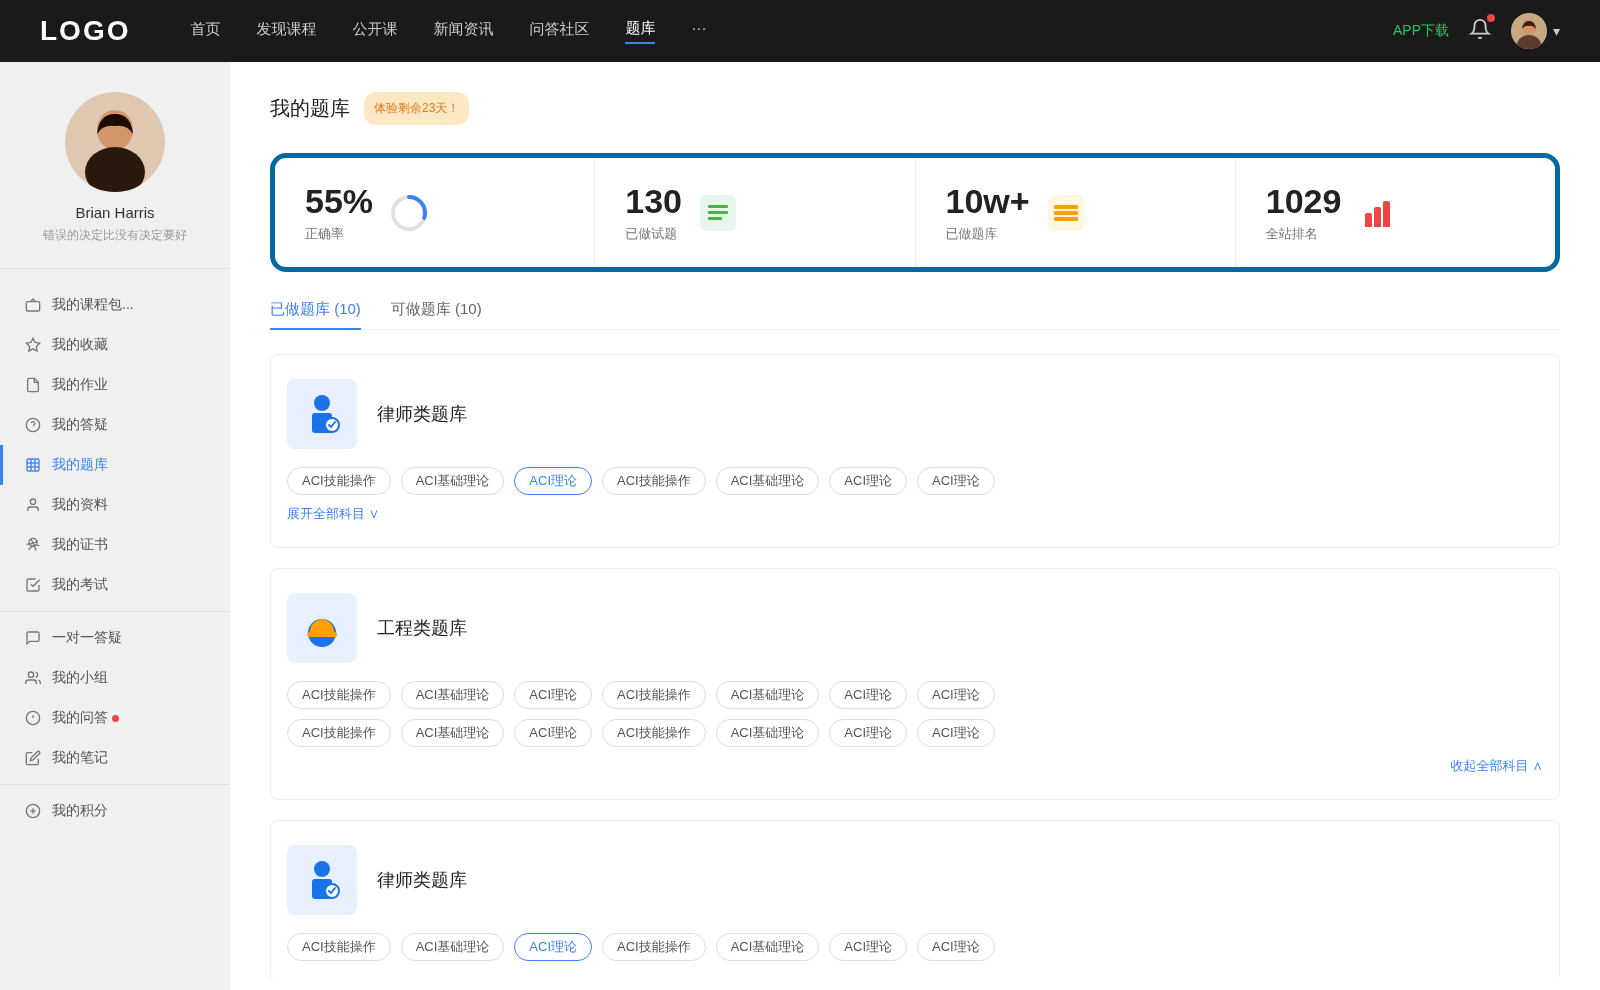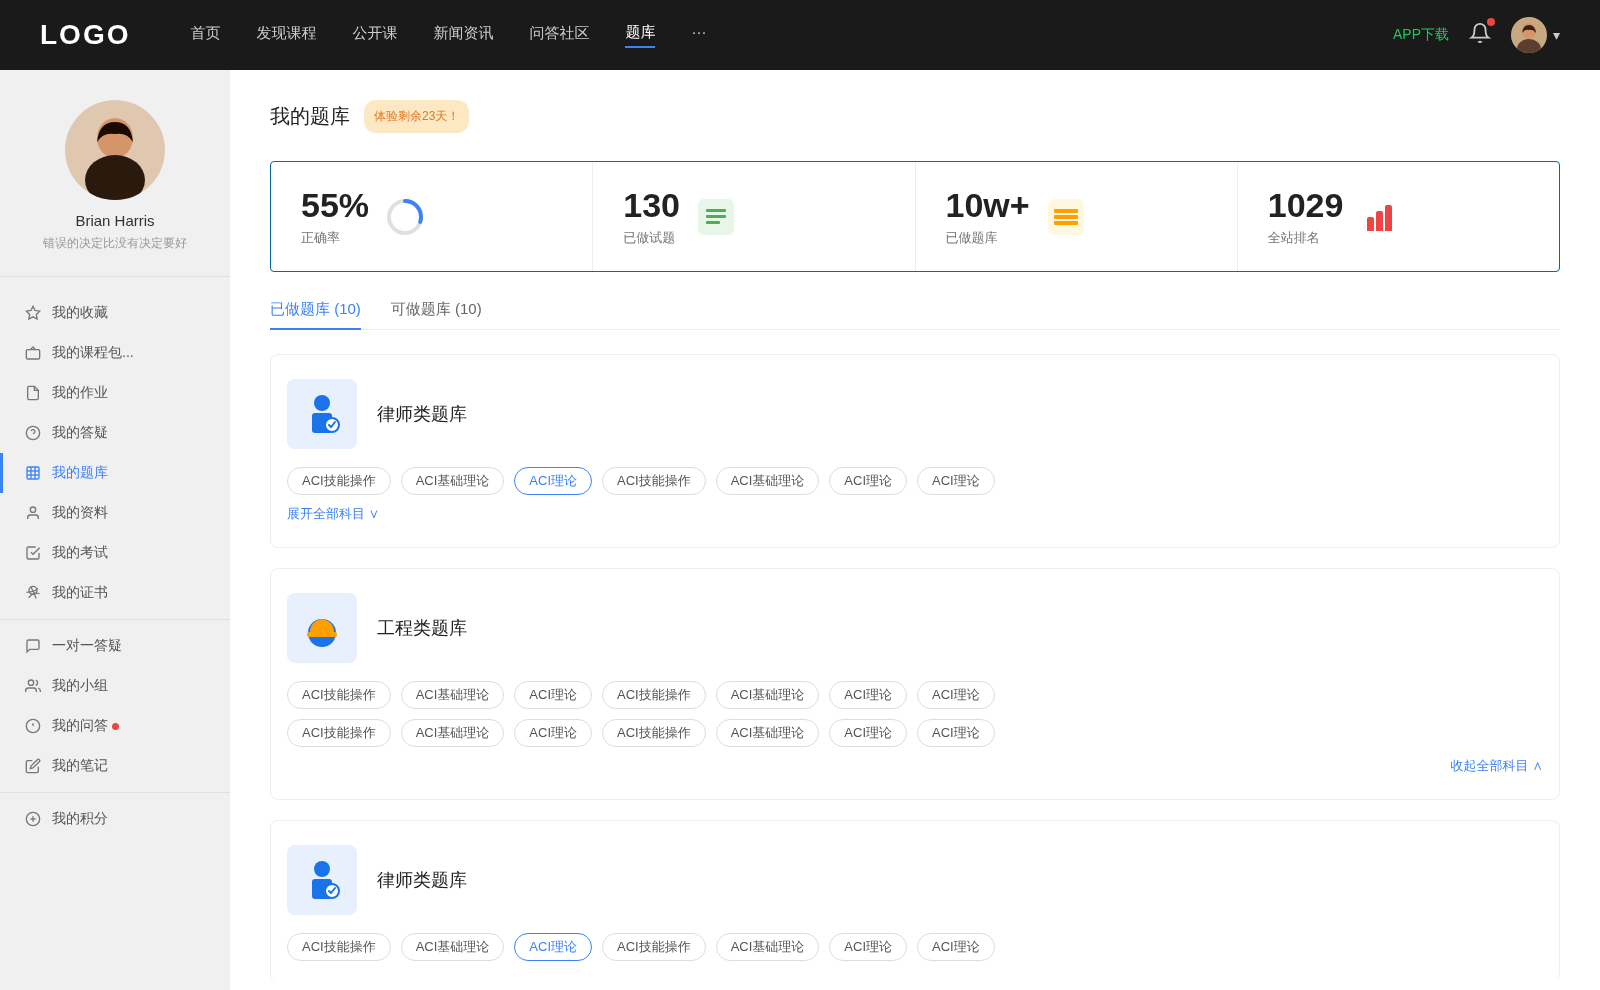--- a/index.html
+++ b/index.html
@@ -1,21 +1,21 @@
 <!DOCTYPE html>
 <html><head>
   <meta charset="utf-8">
   <style>
     * { box-sizing: border-box; margin: 0; padding: 0; }
     body { font-family: "PingFang SC", "Microsoft YaHei", Arial, sans-serif; background: #f5f5f5; color: #333; }
 
     
     .header {
       background: #1a1a1a;
-      height: 70px;
+      height: 62px;
       display: flex;
       align-items: center;
       padding: 0 40px;
       position: sticky;
       top: 0;
       z-index: 100;
     }
     .header-logo {
       color: white;
       font-size: 28px;
@@ -195,22 +195,22 @@
       background: #fde8c4;
       color: #e07820;
       font-size: 12px;
       padding: 8px 10px;
       border-radius: 12px;
     }
 
     
     .stats-row {
       display: flex;
-      border: 1px solid #0369a1;
-      border-radius: 4px;
+      border: 5px solid #0369a1;
+      border-radius: 16px;
       margin-bottom: 28px;
       overflow: hidden;
     }
     .stat-item {
       flex: 1;
       padding: 24px 30px;
       display: flex;
       align-items: center;
       gap: 16px;
       border-right: 1px solid #eee;
@@ -391,34 +391,34 @@
       <div class="profile-name">Brian Harris</div>
       <div class="profile-motto">错误的决定比没有决定要好</div>
     </div>
 
     <div class="sidebar-menu">
 
 
       <div class="menu-item">
         <span class="menu-icon">
           <svg width="16" height="16" viewBox="0 0 24 24" fill="none" stroke="#777" stroke-width="2">
-            <polygon points="12 2 15.09 8.26 22 9.27 17 14.14 18.18 21.02 12 17.77 5.82 21.02 7 14.14 2 9.27 8.91 8.26 12 2"></polygon>
-          </svg>
-        </span>
-        <span>我的收藏</span>
-      </div>
-
-      <div class="menu-item">
-        <span class="menu-icon">
-          <svg width="16" height="16" viewBox="0 0 24 24" fill="none" stroke="#777" stroke-width="2">
             <rect x="2" y="7" width="20" height="14" rx="2"></rect>
             <polyline points="16 7 12 3 8 7"></polyline>
           </svg>
         </span>
         <span>我的课程包...</span>
+      </div>
+
+      <div class="menu-item">
+        <span class="menu-icon">
+          <svg width="16" height="16" viewBox="0 0 24 24" fill="none" stroke="#777" stroke-width="2">
+            <polygon points="12 2 15.09 8.26 22 9.27 17 14.14 18.18 21.02 12 17.77 5.82 21.02 7 14.14 2 9.27 8.91 8.26 12 2"></polygon>
+          </svg>
+        </span>
+        <span>我的收藏</span>
       </div>
 
       <div class="menu-item">
         <span class="menu-icon">
           <svg width="16" height="16" viewBox="0 0 24 24" fill="none" stroke="#777" stroke-width="2">
             <path d="M14 2H6a2 2 0 0 0-2 2v16a2 2 0 0 0 2 2h12a2 2 0 0 0 2-2V8z"></path>
             <polyline points="14 2 14 8 20 8"></polyline>
           </svg>
         </span>
         <span>我的作业</span>
@@ -454,35 +454,35 @@
             <path d="M20 21v-2a4 4 0 0 0-4-4H8a4 4 0 0 0-4 4v2"></path>
             <circle cx="12" cy="7" r="4"></circle>
           </svg>
         </span>
         <span>我的资料</span>
       </div>
 
       <div class="menu-item">
         <span class="menu-icon">
           <svg width="16" height="16" viewBox="0 0 24 24" fill="none" stroke="#777" stroke-width="2">
+            <circle cx="12" cy="8" r="6"></circle>
+            <path d="M8.56 2.75c4.37 6.03 6.02 9.42 8.03 17.72m2.54-15.38c-3.72 4.35-8.94 5.66-16.88 5.85m19.5 1.9c-3.5-.93-6.63-.82-8.94 0-2.58.92-5.01 2.86-7.44 6.32"></path>
+          </svg>
+        </span>
+        <span>我的证书</span>
+      </div>
+
+      <div class="menu-item">
+        <span class="menu-icon">
+          <svg width="16" height="16" viewBox="0 0 24 24" fill="none" stroke="#777" stroke-width="2">
             <path d="M9 11l3 3L22 4"></path>
             <path d="M21 12v7a2 2 0 0 1-2 2H5a2 2 0 0 1-2-2V5a2 2 0 0 1 2-2h11"></path>
           </svg>
         </span>
         <span>我的考试</span>
-      </div>
-
-      <div class="menu-item">
-        <span class="menu-icon">
-          <svg width="16" height="16" viewBox="0 0 24 24" fill="none" stroke="#777" stroke-width="2">
-            <circle cx="12" cy="8" r="6"></circle>
-            <path d="M8.56 2.75c4.37 6.03 6.02 9.42 8.03 17.72m2.54-15.38c-3.72 4.35-8.94 5.66-16.88 5.85m19.5 1.9c-3.5-.93-6.63-.82-8.94 0-2.58.92-5.01 2.86-7.44 6.32"></path>
-          </svg>
-        </span>
-        <span>我的证书</span>
       </div>
       <div class="sidebar-divider"></div>
 
       <div class="menu-item">
         <span class="menu-icon">
           <svg width="16" height="16" viewBox="0 0 24 24" fill="none" stroke="#777" stroke-width="2">
             <path d="M21 15a2 2 0 0 1-2 2H7l-4 4V5a2 2 0 0 1 2-2h14a2 2 0 0 1 2 2z"></path>
           </svg>
         </span>
         <span>一对一答疑</span>

